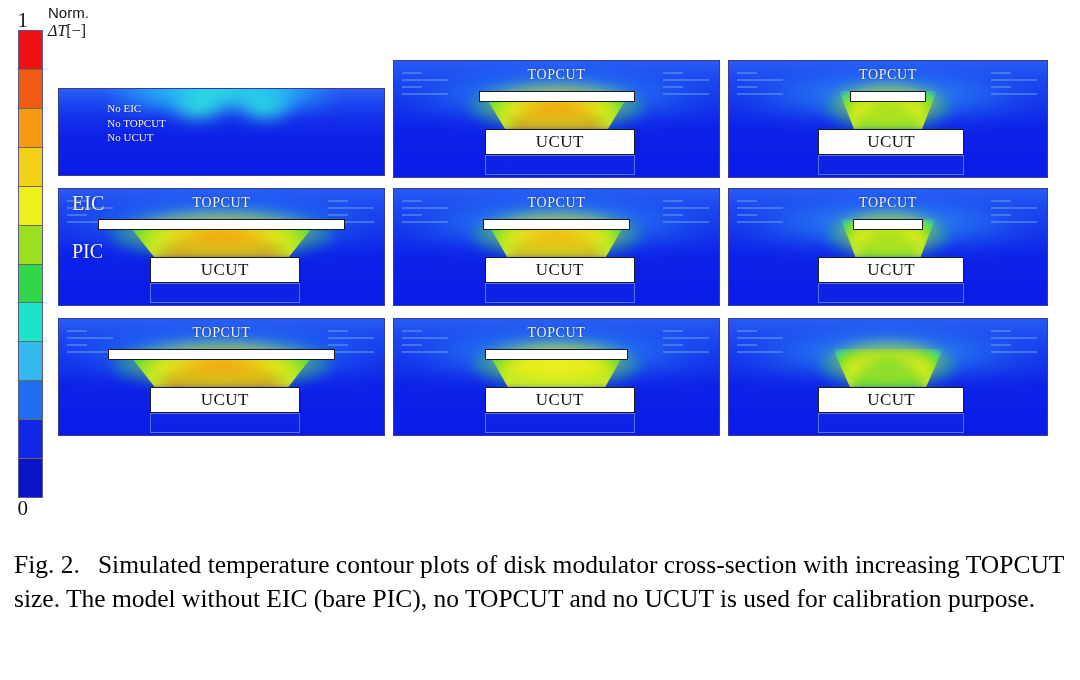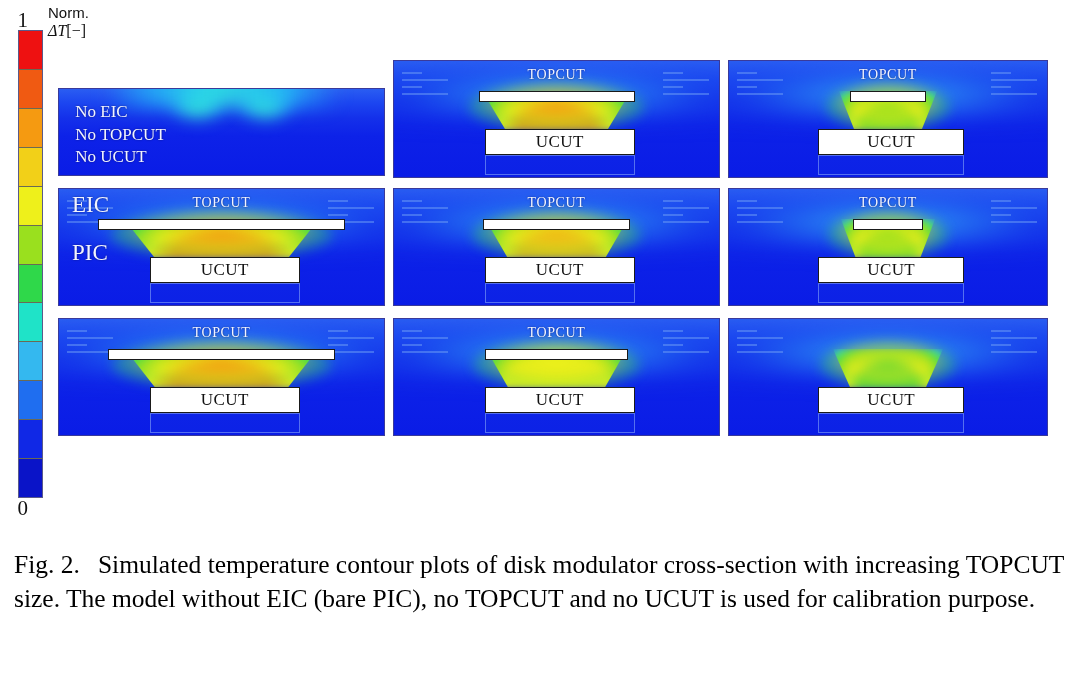--- a/index.html
+++ b/index.html
@@ -149,22 +149,22 @@
   
   .plabel {
     position: absolute;
     color: #f2f4ff;
     font-family: "Liberation Serif", serif;
     z-index: 8;
     white-space: nowrap;
     text-shadow: 0 0 2px rgba(0,0,40,0.55);
   }
   .lbl-topcut { font-size: 14px; letter-spacing: 0.6px; }
-  .lbl-corner { font-size: 23px; }
-  .lbl-stack  { font-size: 17px; line-height: 1.33; }
+  .lbl-corner { font-size: 20px; }
+  .lbl-stack  { font-size: 11px; line-height: 1.33; margin-left: 32px; }
 
   
   #caption {
     position: absolute;
     left: 14px;
     top: 548px;
     width: 1050px;
     font-family: "Liberation Serif", serif;
     font-size: 25.5px;
     line-height: 1.35;

